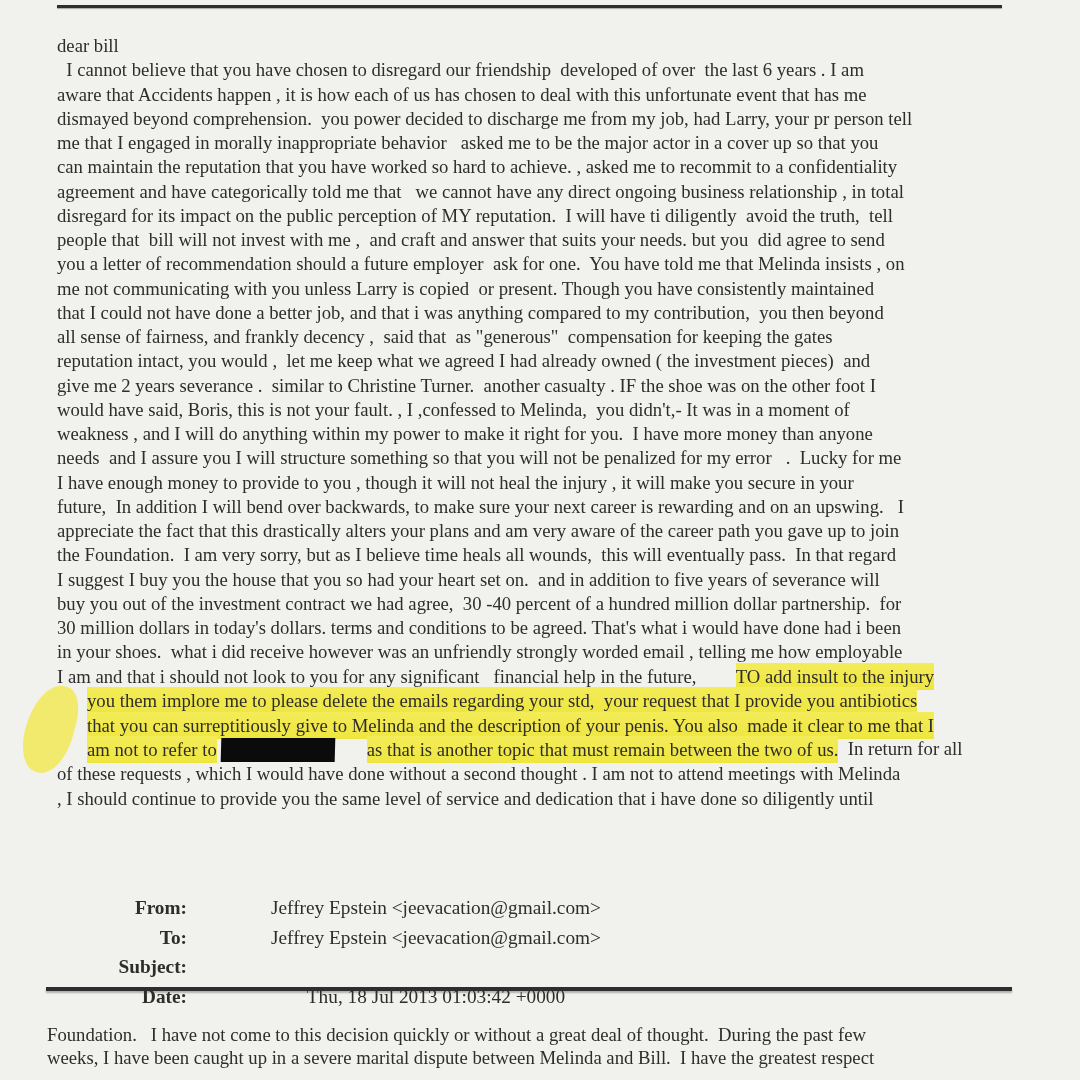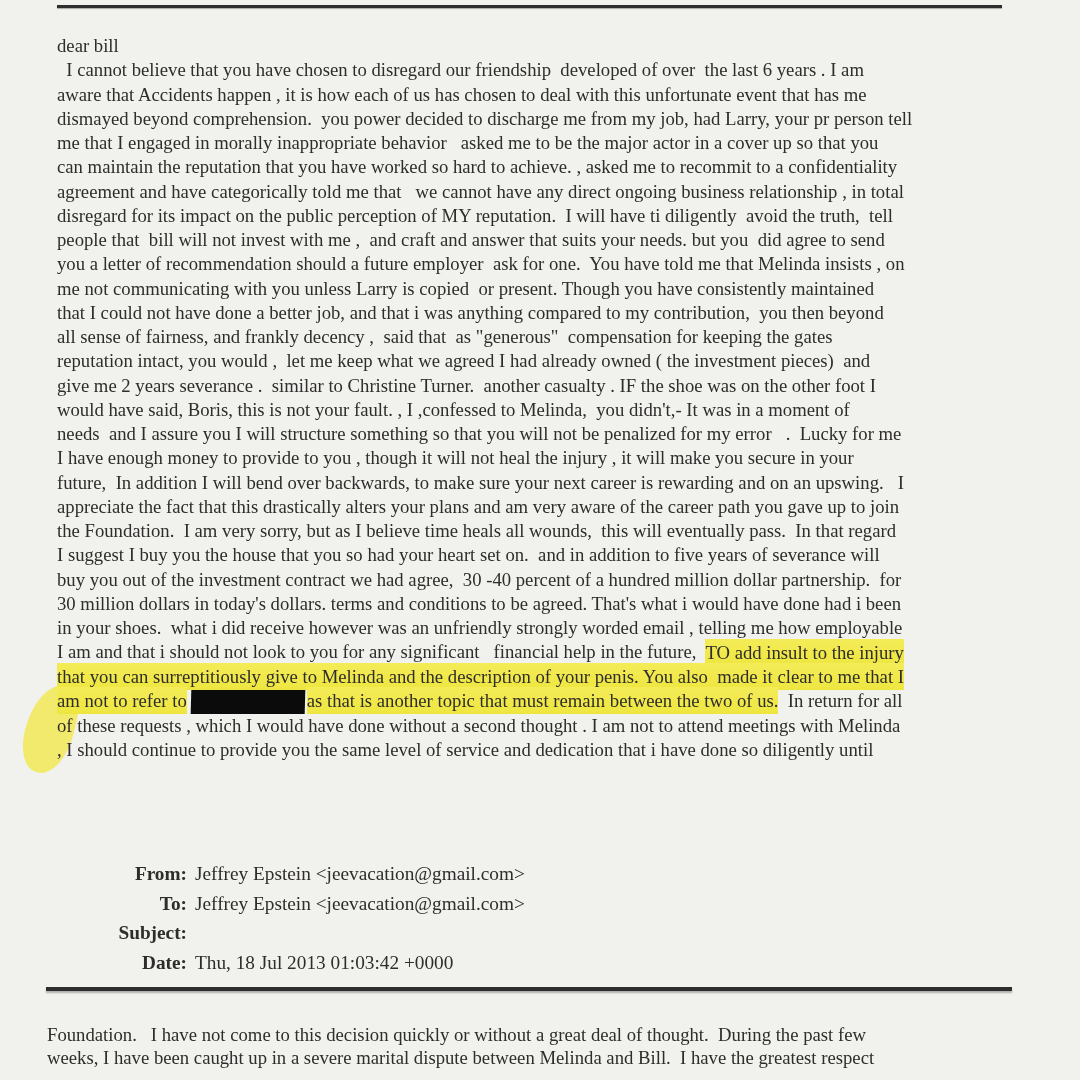--- a/index.html
+++ b/index.html
@@ -22,37 +22,38 @@
   .rule-separator{left:46px;top:987px;width:966px;height:4px;box-shadow:0 2px 2px rgba(0,0,0,.28);}
   .letter{
     position:absolute;left:57px;top:34px;width:990px;
     font-size:18.7px;line-height:24.25px;z-index:2;
   }
   .doc-line{white-space:pre;}
   .hl{
     background:linear-gradient(180deg,#f4ec58,#eee63f);
     padding:2.5px 0 3.5px;
     box-decoration-break:clone;
+    margin-left:30px;
   }
   .redaction{
     display:inline-block;width:114px;height:24px;background:#0b0b0b;
     vertical-align:-7px;margin:0 2px 0 4px;transform:skew(-1.5deg);
   }
   .margin-smudge{
     position:absolute;left:26px;top:684px;width:48px;height:90px;
     background:#f2e84c;opacity:.8;border-radius:62% 38% 55% 45%;
     transform:rotate(14deg);z-index:1;
   }
   .email-headers{
-    position:absolute;left:57px;top:859px;width:620px;
+    position:absolute;left:57px;top:893px;width:620px;
     display:grid;grid-template-columns:130px auto;column-gap:8px;
     font-size:19.3px;line-height:29.6px;z-index:2;
   }
   .hdr-label{text-align:right;font-weight:bold;}
-  .hdr-value{text-align:left;}
+  .hdr-value{text-align:center;}
   .footer{
     position:absolute;left:47px;top:1023px;width:1010px;
     font-size:18.7px;line-height:23.4px;z-index:2;
   }
 </style>
 </head>
 <body>
 
 <div class="page">
   <div class="rule rule-top"></div>
@@ -68,30 +69,32 @@
       <div class="doc-line"><span>agreement and have categorically told me that   we cannot have any direct ongoing business relationship , in total</span></div>
       <div class="doc-line"><span>disregard for its impact on the public perception of MY reputation.  I will have ti diligently  avoid the truth,  tell</span></div>
       <div class="doc-line"><span>people that  bill will not invest with me ,  and craft and answer that suits your needs. but you  did agree to send</span></div>
       <div class="doc-line"><span>you a letter of recommendation should a future employer  ask for one.  You have told me that Melinda insists , on</span></div>
       <div class="doc-line"><span>me not communicating with you unless Larry is copied  or present. Though you have consistently maintained</span></div>
       <div class="doc-line"><span>that I could not have done a better job, and that i was anything compared to my contribution,  you then beyond</span></div>
       <div class="doc-line"><span>all sense of fairness, and frankly decency ,  said that  as "generous"  compensation for keeping the gates</span></div>
       <div class="doc-line"><span>reputation intact, you would ,  let me keep what we agreed I had already owned ( the investment pieces)  and</span></div>
       <div class="doc-line"><span>give me 2 years severance .  similar to Christine Turner.  another casualty . IF the shoe was on the other foot I</span></div>
       <div class="doc-line"><span>would have said, Boris, this is not your fault. , I ,confessed to Melinda,  you didn't,- It was in a moment of</span></div>
+      <div class="doc-line"><span>weakness , and I will do anything within my power to make it right for you.  I have more money than anyone</span></div>
       <div class="doc-line"><span>needs  and I assure you I will structure something so that you will not be penalized for my error   .  Lucky for me</span></div>
       <div class="doc-line"><span>I have enough money to provide to you , though it will not heal the injury , it will make you secure in your</span></div>
       <div class="doc-line"><span>future,  In addition I will bend over backwards, to make sure your next career is rewarding and on an upswing.   I</span></div>
       <div class="doc-line"><span>appreciate the fact that this drastically alters your plans and am very aware of the career path you gave up to join</span></div>
       <div class="doc-line"><span>the Foundation.  I am very sorry, but as I believe time heals all wounds,  this will eventually pass.  In that regard</span></div>
       <div class="doc-line"><span>I suggest I buy you the house that you so had your heart set on.  and in addition to five years of severance will</span></div>
       <div class="doc-line"><span>buy you out of the investment contract we had agree,  30 -40 percent of a hundred million dollar partnership.  for</span></div>
       <div class="doc-line"><span>30 million dollars in today's dollars. terms and conditions to be agreed. That's what i would have done had i been</span></div>
       <div class="doc-line"><span>in your shoes.  what i did receive however was an unfriendly strongly worded email , telling me how employable</span></div>
       <div class="doc-line"><span>I am and that i should not look to you for any significant   financial help in the future,  </span><span class="hl">TO add insult to the injury</span></div>
+      <div class="doc-line"><span class="hl">you them implore me to please delete the emails regarding your std,  your request that I provide you antibiotics</span></div>
       <div class="doc-line"><span class="hl">that you can surreptitiously give to Melinda and the description of your penis. You also  made it clear to me that I</span></div>
       <div class="doc-line"><span class="hl">am not to refer to</span><span class="redaction"></span><span class="hl">as that is another topic that must remain between the two of us.</span><span>  In return for all</span></div>
       <div class="doc-line"><span>of these requests , which I would have done without a second thought . I am not to attend meetings with Melinda</span></div>
       <div class="doc-line"><span>, I should continue to provide you the same level of service and dedication that i have done so diligently until</span></div>
     </div>
 
   <div class="email-headers">
       <div class="hdr-label">From:</div>
       <div class="hdr-value">Jeffrey Epstein &lt;jeevacation@gmail.com&gt;</div>
       <div class="hdr-label">To:</div>

